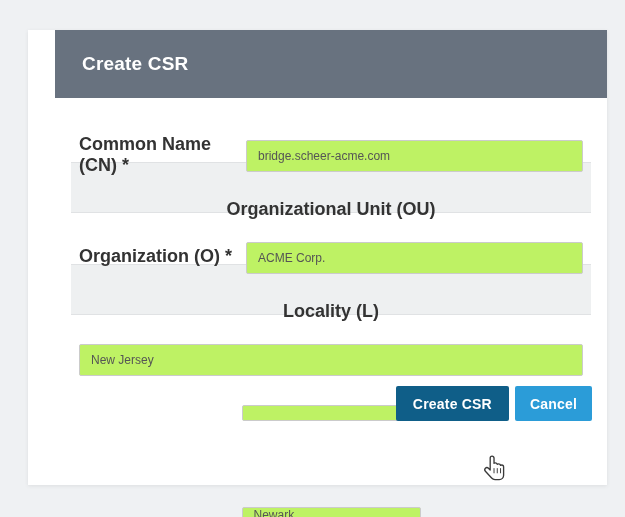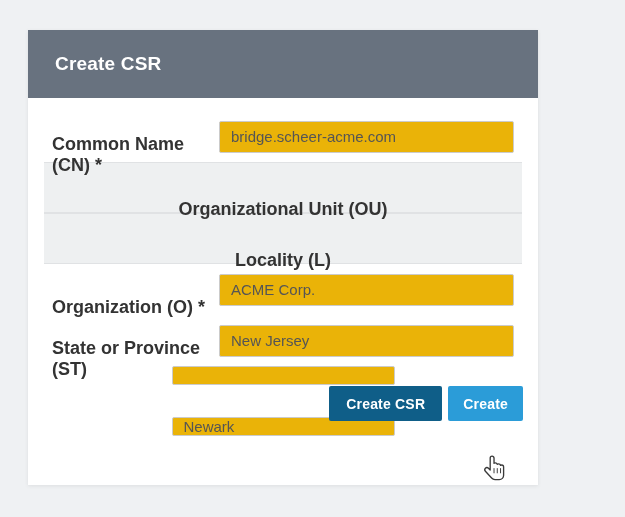--- a/index.html
+++ b/index.html
@@ -18,23 +18,24 @@
   *{margin:0;padding:0;box-sizing:border-box;}
   html,body{width:625px;height:517px;overflow:hidden;}
   body{
     background:var(--page-bg);
     font-family:"Liberation Sans","DejaVu Sans",sans-serif;
     position:relative;
   }
   .dialog{
     position:absolute;
     left:28px;top:30px;
-    width:510px;height:455px;
+    width:579px;height:455px;
     background:var(--dialog-bg);
     box-shadow:0 1px 4px rgba(0,0,0,0.08);
+    padding-left:27px;
   }
   .dialog-header{
     height:68px;
     background:var(--header-bg);
     display:flex;
     align-items:center;
     padding-left:27px;
   }
   .dialog-title{
     color:var(--title-text);
@@ -62,26 +63,27 @@
     font-size:18px;
     font-weight:bold;
     color:var(--label-text);
     margin-top:36px;
   }
   .field-input{
     flex:1;
     height:32px;
     border:1px solid var(--input-border);
     border-radius:2px;
-    background:#eab308;
+    background:#bef264;
     font-family:"Liberation Sans","DejaVu Sans",sans-serif;
-    font-size:15px;
+    font-size:12px;
     color:var(--input-text);
     padding:0 11px;
     outline:none;
+    margin-top:39px;
   }
   .dialog-footer{
     display:flex;
     justify-content:flex-end;
     gap:6px;
     padding:20px 15px 13px 15px;
   }
   .btn{
     height:35px;
     border:none;
@@ -125,41 +127,40 @@
     <div class="field-row">
       <div class="field-label">Common Name (CN) *</div>
       <input type="text" class="field-input" value="bridge.scheer-acme.com" style="">
     </div>
 
     <div class="field-row striped">
       <div class="field-label">Organizational Unit (OU)</div>
       <input type="text" class="field-input" value="" style="">
     </div>
 
+    <div class="field-row">
+      <div class="field-label">Organization (O) *</div>
+      <input type="text" class="field-input" value="ACME Corp." style="">
+    </div>
+
     <div class="field-row striped">
       <div class="field-label">Locality (L)</div>
       <input type="text" class="field-input" value="Newark" style="">
     </div>
 
     <div class="field-row">
-      <div class="field-label">Organization (O) *</div>
-      <input type="text" class="field-input" value="ACME Corp." style="">
-    </div>
-
-    <div class="field-row">
-      <div class="field-label">State or Province (ST)</div>
       <input type="text" class="field-input" value="New Jersey" style="">
     </div>
 
 
   </div>
 
   <div class="dialog-footer">
     <button class="btn btn-primary">Create CSR</button>
-    <button class="btn btn-secondary">Create</button>
+    <button class="btn btn-secondary">Cancel</button>
   </div>
 
 </div>
 
 <svg class="cursor-icon" viewBox="0 0 24 32" xmlns="http://www.w3.org/2000/svg">
   <path d="M9.5 1.5 C8.4 1.5 7.5 2.4 7.5 3.5 L7.5 16 L5.7 14.2 C4.8 13.3 3.4 13.3 2.5 14.2 C1.7 15 1.7 16.4 2.5 17.3 L9 24.4 C9.9 25.4 11.2 26 12.5 26 L17 26 C19.5 26 21.5 24 21.5 21.5 L21.5 12.8 C21.5 11.7 20.6 10.8 19.5 10.8 C19 10.8 18.6 11 18.3 11.2 C18.1 10.3 17.2 9.6 16.2 9.6 C15.7 9.6 15.2 9.8 14.9 10.1 C14.6 9.2 13.7 8.6 12.8 8.6 C12.3 8.6 11.9 8.7 11.5 9 L11.5 3.5 C11.5 2.4 10.6 1.5 9.5 1.5 Z" fill="#ffffff" stroke="#3a3a3a" stroke-width="1.4" stroke-linejoin="round"></path>
   <path d="M11.5 14.5 L11.5 19 M14.9 14.5 L14.9 19 M18.3 14.5 L18.3 19" fill="none" stroke="#3a3a3a" stroke-width="1" stroke-linecap="round"></path>
 </svg>
 
 </body></html>

